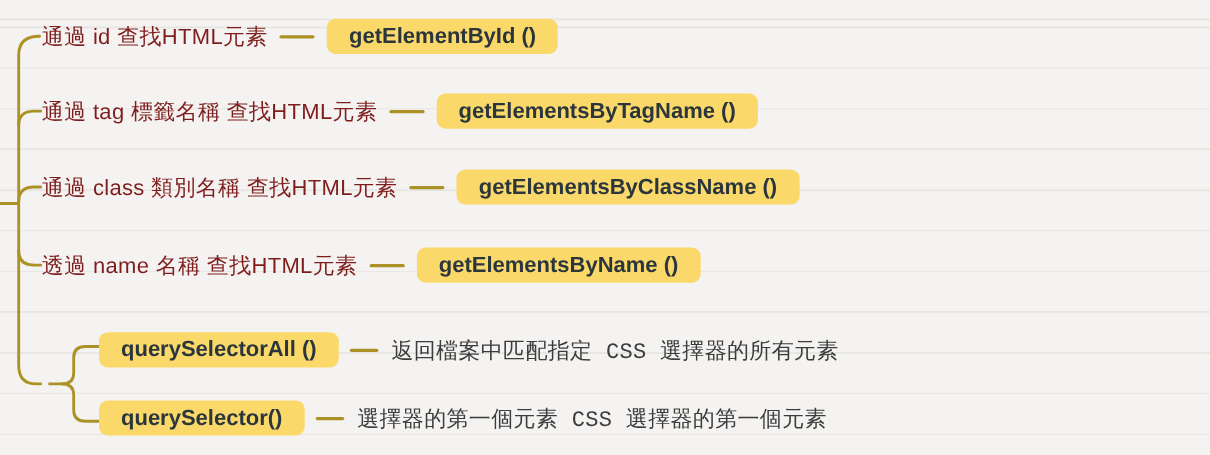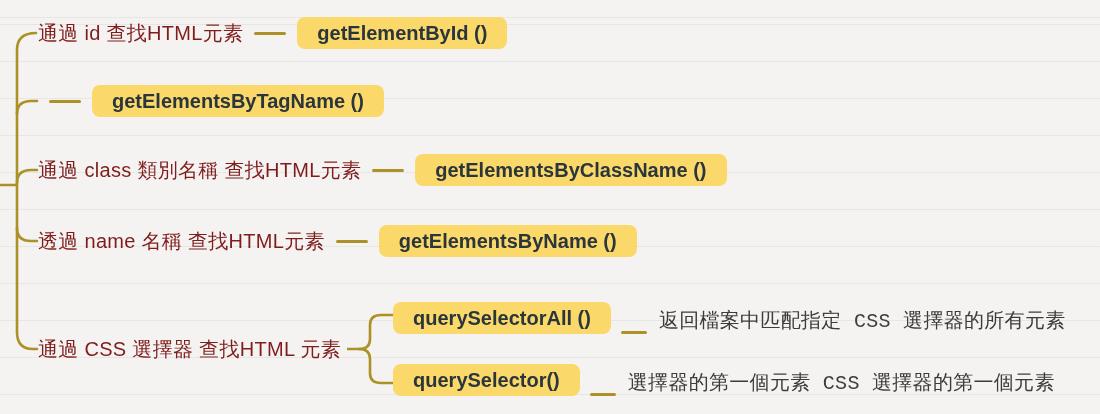--- a/index.html
+++ b/index.html
@@ -49,21 +49,21 @@
     padding: 16px 20px;
     border-radius: 8px;
   }
   .desc { font-size: 20px; color: #3c3c3c; letter-spacing: 0.3px; font-family: Liberation Mono, monospace; }
   .bracket { flex: 0 0 auto; margin-left: 6px; }
   .children {
     display: flex;
     flex-direction: column;
     gap: 30px;
   }
-  .child-row { display: flex; align-items: flex-end; }
+  .child-row { display: flex; align-items: center; }
 </style>
 </head>
 <body>
 
 <svg class="tree-svg" width="40" height="414" viewBox="0 0 40 414">
   <g fill="none" stroke="#ac9127" stroke-width="2.6" stroke-linecap="round">
     <path d="M 0 185 L 16 185"></path>
     <path d="M 36 33 Q 17 33 17 50 L 17 332 Q 17 349 33 349 L 37 349"></path>
     <path d="M 17 114 Q 17 101 31 101 L 37 101"></path>
     <path d="M 17 183 Q 17 170 31 170 L 37 170"></path>
@@ -71,38 +71,38 @@
   </g>
 </svg>
 
 <div class="row" style="top:33px">
   <span class="label">通過 id 查找HTML元素</span>
   <span class="dash"></span>
   <span class="node">getElementById ()</span>
 </div>
 
 <div class="row" style="top:101px">
+  <span class="label">通過 tag 標籤名稱 查找HTML元素</span>
   <span class="dash"></span>
   <span class="node">getElementsByTagName ()</span>
 </div>
 
 <div class="row" style="top:170px">
   <span class="label">通過 class 類別名稱 查找HTML元素</span>
   <span class="dash"></span>
   <span class="node">getElementsByClassName ()</span>
 </div>
 
 <div class="row" style="top:241px">
   <span class="label">透過 name 名稱 查找HTML元素</span>
   <span class="dash"></span>
   <span class="node">getElementsByName ()</span>
 </div>
 
 <div class="row" style="top:349px">
-  <span class="label">通過 CSS 選擇器 查找HTML 元素</span>
   <svg class="bracket" width="46" height="106" viewBox="0 0 46 106">
     <g fill="none" stroke="#ac9127" stroke-width="2.6" stroke-linecap="round">
       <path d="M 0 53 L 12 53 Q 23 53 23 43 L 23 29 Q 23 19 34 19 L 46 19"></path>
       <path d="M 12 53 Q 23 53 23 63 L 23 77 Q 23 87 34 87 L 46 87"></path>
     </g>
   </svg>
   <div class="children">
     <div class="child-row">
       <span class="node">querySelectorAll ()</span>
       <span class="dash small"></span>

